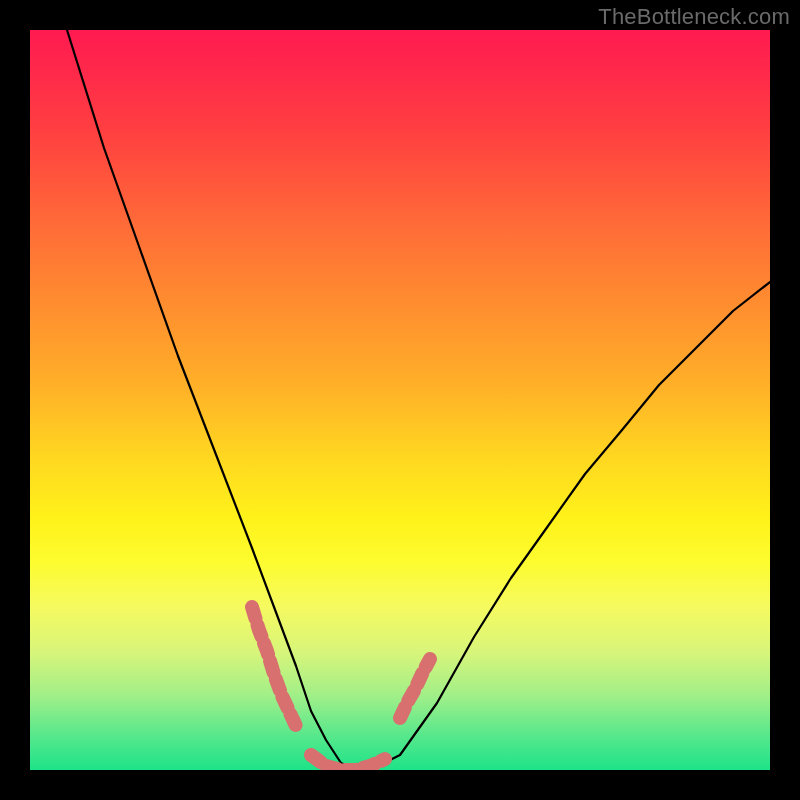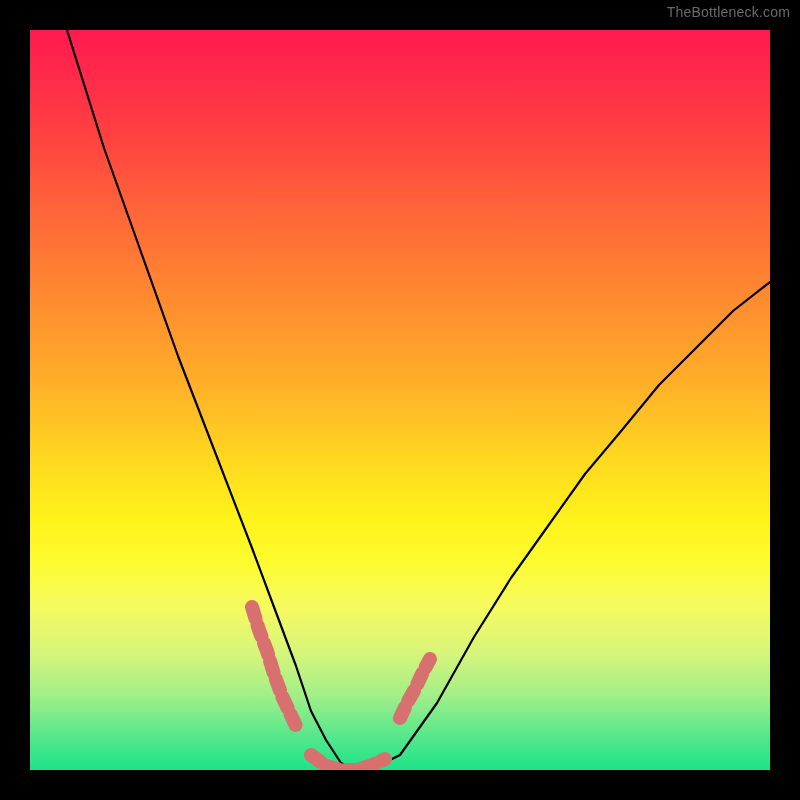--- a/index.html
+++ b/index.html
@@ -27,21 +27,21 @@
       #a0ef88 90%,
       #5ce88c 95%,
       #1de388 100%
     );
   }
 
   .watermark {
     position: absolute;
     top: 4px;
     right: 10px;
-    font-size: 14px;
+    font-size: 22px;
     font-weight: 500;
     color: #6a6a6a;
     letter-spacing: 0.2px;
   }
 
   svg.curve {
     position: absolute;
     left: 0; top: 0;
     width: 740px; height: 740px;
   }

